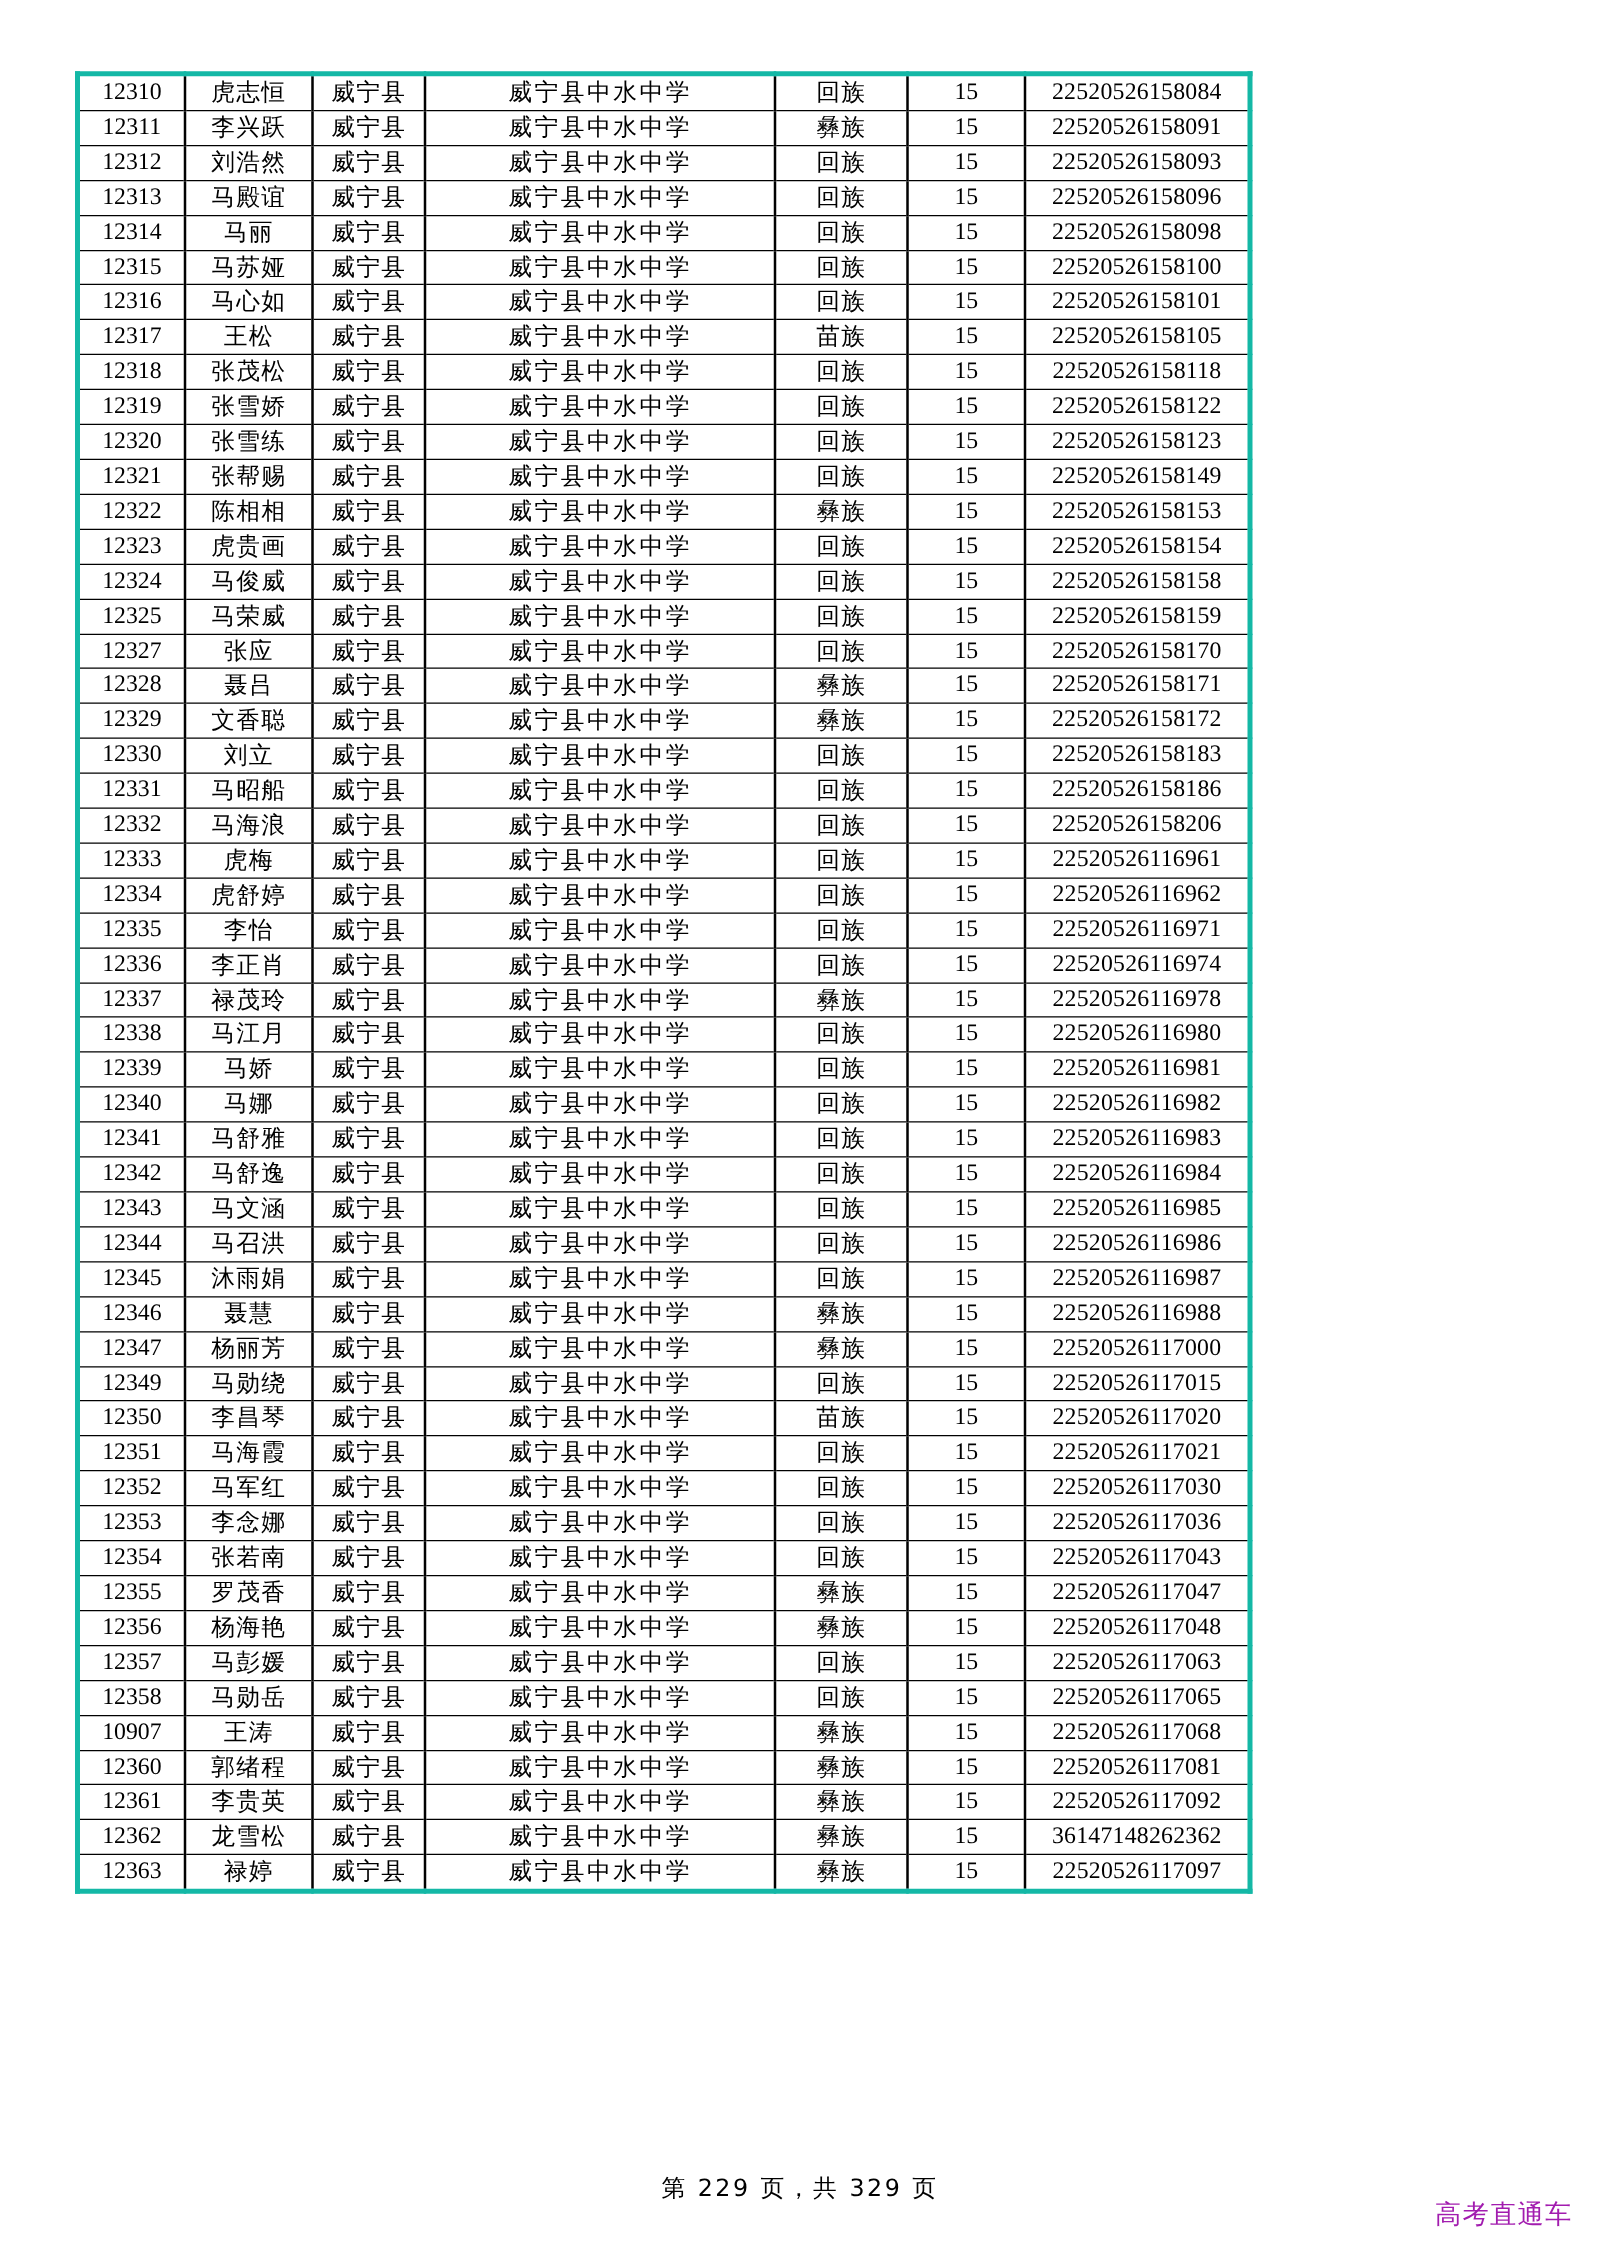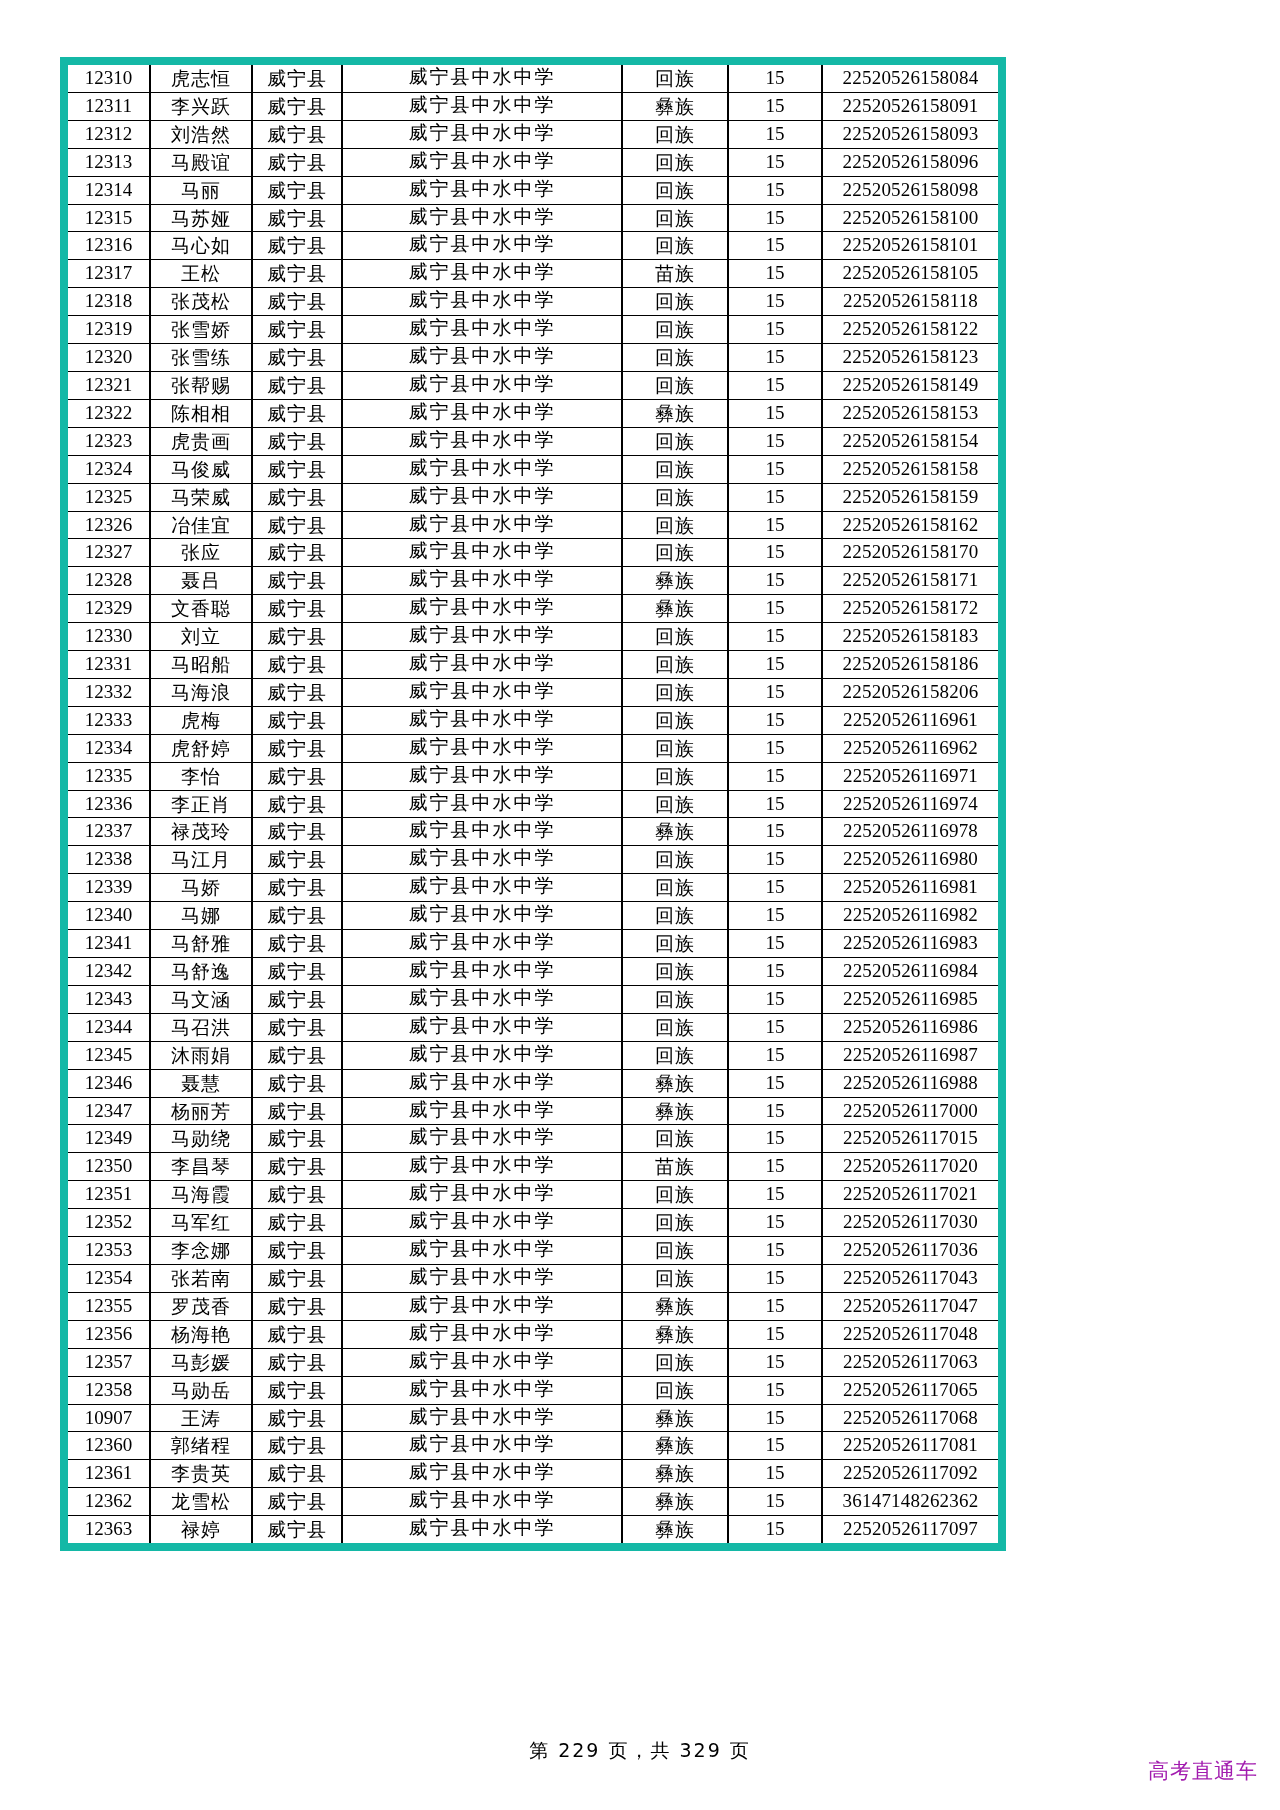--- a/index.html
+++ b/index.html
@@ -25,21 +25,21 @@
   .roster-wrap {
     position: absolute;
     left: 60px;
     top: 57px;
     width: 938px;
   }
   table.roster {
     border-collapse: collapse;
     table-layout: fixed;
     width: 938px;
-    border: 8px solid #14b8a6;
+    border: 4px solid #14b8a6;
   }
   table.roster td {
     border: 1px solid #000;
     border-left-width: 2px;
     border-right-width: 2px;
     height: 26.9px;
     line-height: 26.9px;
     padding: 0;
     text-align: center;
     vertical-align: middle;
@@ -63,21 +63,20 @@
   td.cell-name,
   td.cell-county,
   td.cell-school,
   td.cell-ethnic {
     font-family: "DejaVu Sans", "Liberation Sans", sans-serif;
     font-size: 18px;
     letter-spacing: 1px;
   }
   td.cell-school {
     letter-spacing: 2px;
-    font-family: Liberation Mono, monospace;
   }
   td.cell-id {
     font-size: 19.5px;
     letter-spacing: 0.2px;
   }
 
   .page-footer {
     position: absolute;
     left: 0;
     top: 1738px;
@@ -253,29 +252,20 @@
           <tr>
             <td class="cell-seq">12325</td>
             <td class="cell-name">马荣威</td>
             <td class="cell-county">威宁县</td>
             <td class="cell-school">威宁县中水中学</td>
             <td class="cell-ethnic">回族</td>
             <td class="cell-score">15</td>
             <td class="cell-id">22520526158159</td>
           </tr>
           <tr>
-            <td class="cell-seq">12326</td>
-            <td class="cell-name">冶佳宜</td>
-            <td class="cell-county">威宁县</td>
-            <td class="cell-school">威宁县中水中学</td>
-            <td class="cell-ethnic">回族</td>
-            <td class="cell-score">15</td>
-            <td class="cell-id">22520526158162</td>
-          </tr>
-          <tr>
             <td class="cell-seq">12327</td>
             <td class="cell-name">张应</td>
             <td class="cell-county">威宁县</td>
             <td class="cell-school">威宁县中水中学</td>
             <td class="cell-ethnic">回族</td>
             <td class="cell-score">15</td>
             <td class="cell-id">22520526158170</td>
           </tr>
           <tr>
             <td class="cell-seq">12328</td>

